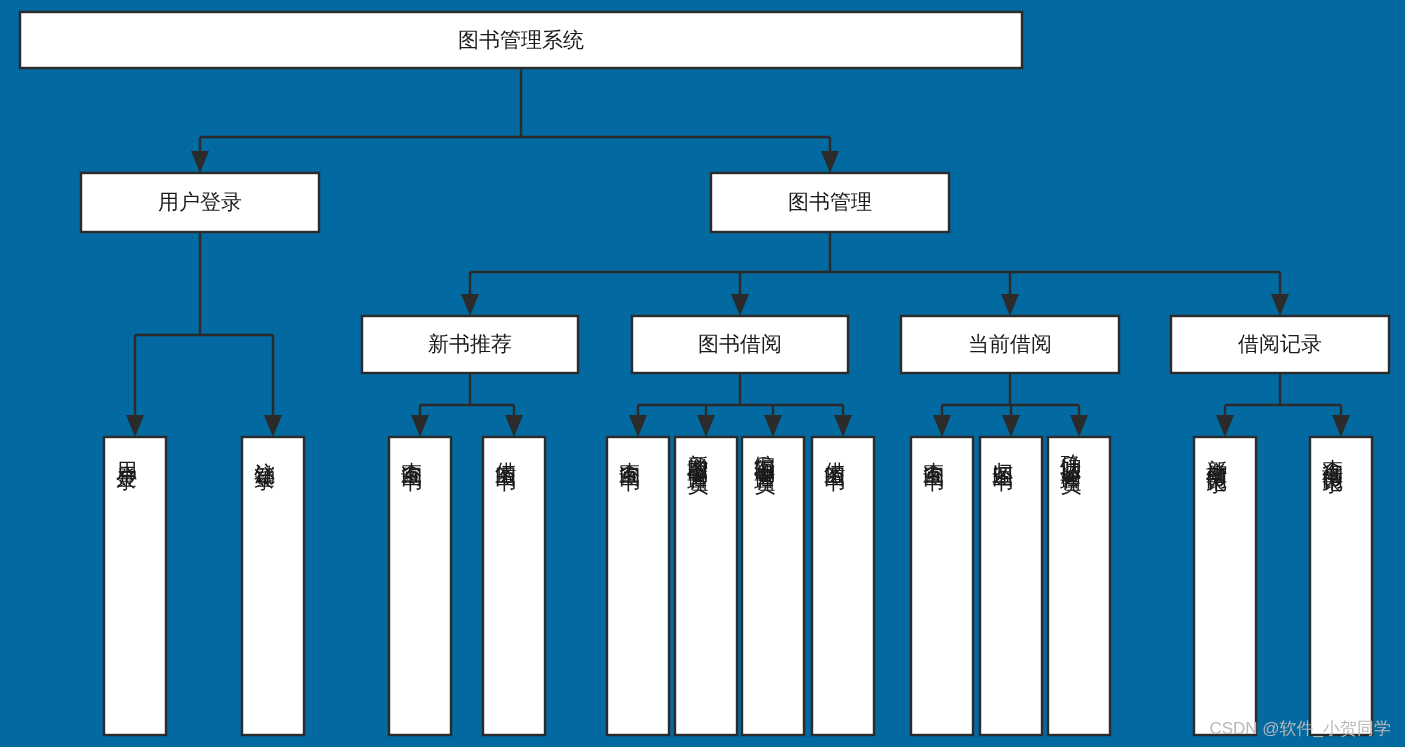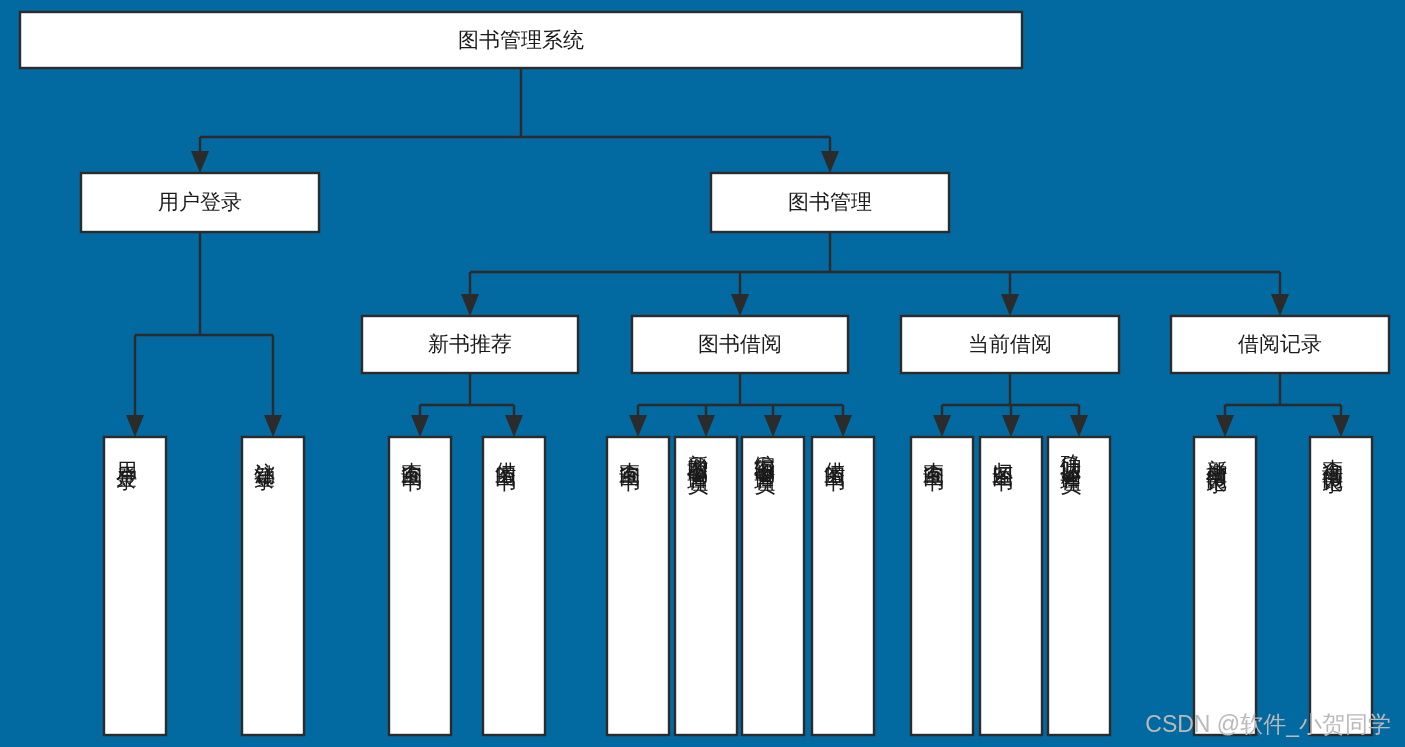--- a/index.html
+++ b/index.html
@@ -58,21 +58,21 @@
     text-orientation: upright;
     glyph-orientation-vertical: 0;
     text-anchor: middle;
     letter-spacing: 3px;
   }
   .watermark-text {
     position: absolute;
     right: 14px;
     bottom: 7px;
     font-family: "Liberation Sans", "DejaVu Sans", sans-serif;
-    font-size: 23px;
+    font-size: 17px;
     color: #b9b9b9;
     white-space: nowrap;
     user-select: none;
   }
 </style>
 </head>
 <body>
 
 <div id="diagram-root">
 

